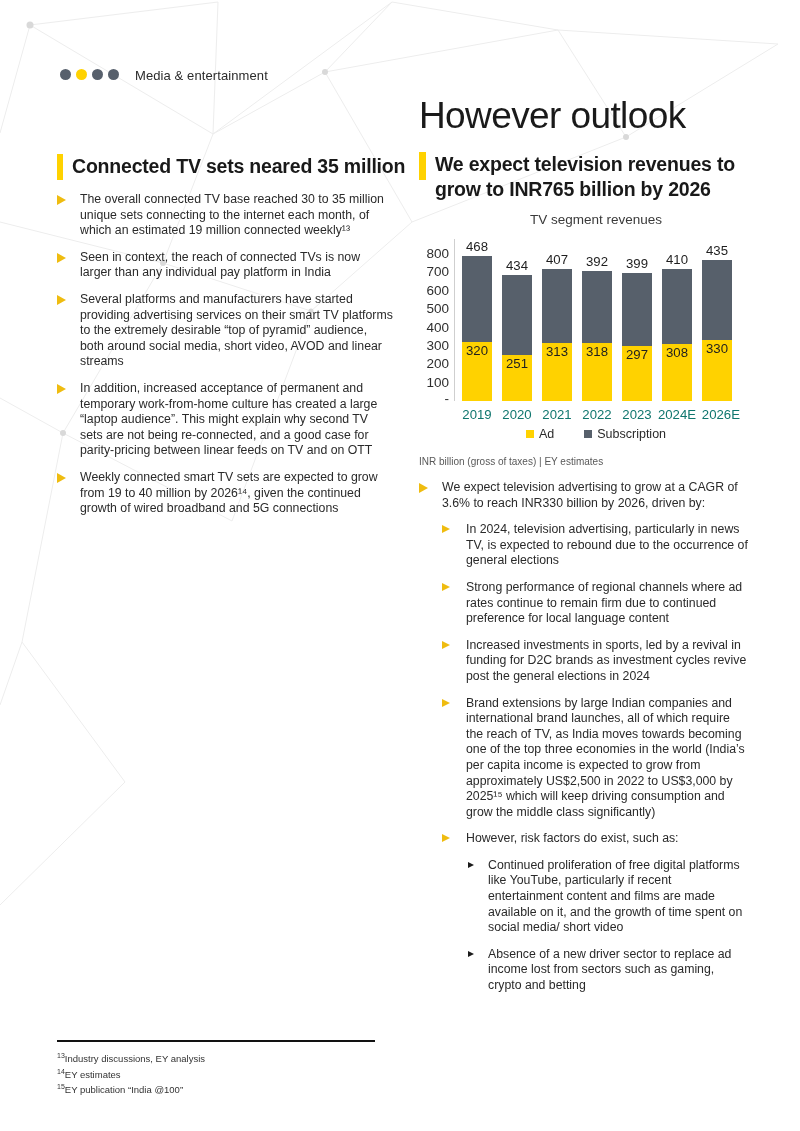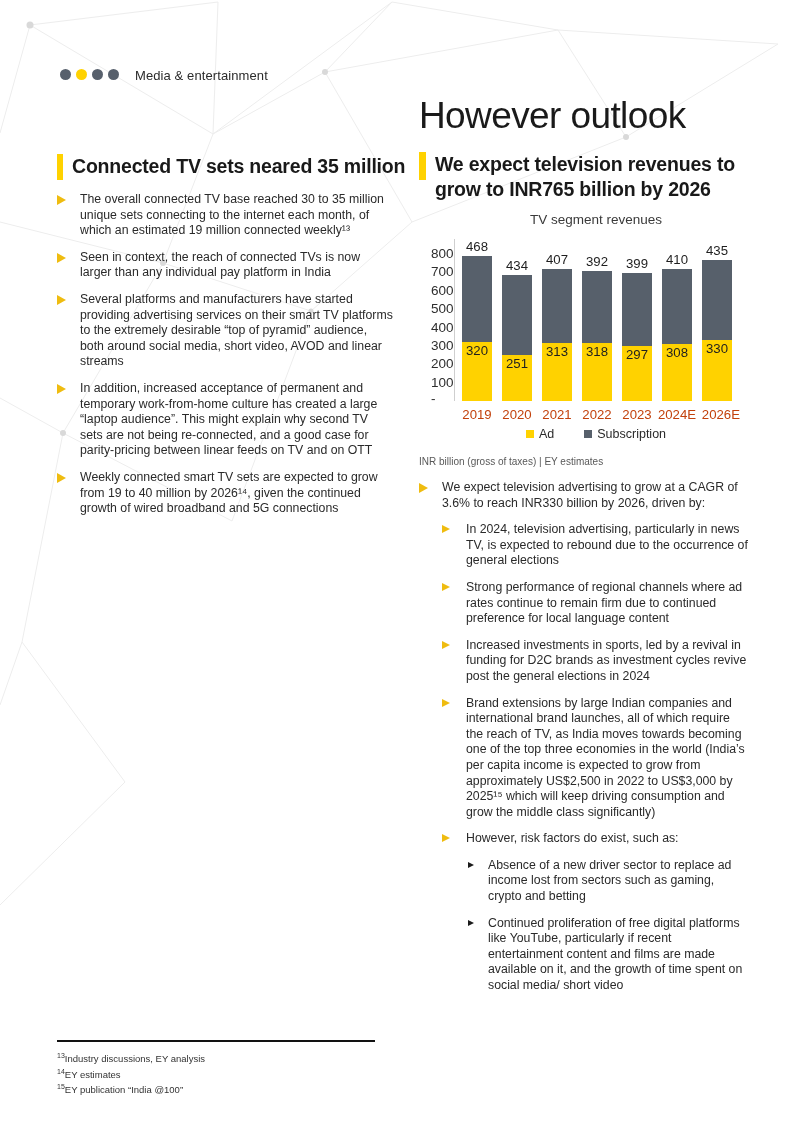--- a/index.html
+++ b/index.html
@@ -31,26 +31,26 @@
   ul.bullets li{display:flex;margin:0 0 11px 0;font-size:12.3px;line-height:15.6px;color:#2a2a2a;}
   .arr{flex:0 0 auto;width:0;height:0;border-top:5px solid transparent;border-bottom:5px solid transparent;margin-top:3px;}
   .arr-l1{border-left:9px solid #efbc10;margin-right:14px;}
   .lvl2 .arr-l2{border-left:8px solid #efbc10;border-top-width:4.5px;border-bottom-width:4.5px;margin-left:23px;margin-right:16px;}
   .lvl3 .arr-l3{border-left:6px solid #1c1c1c;border-top-width:3.5px;border-bottom-width:3.5px;margin-left:49px;margin-right:14px;margin-top:4.5px;}
   .btext{flex:1 1 auto;}
 
   
   .chart-title{margin:10px 0 4px 36px;width:282px;text-align:center;font-size:13.5px;color:#3a3a3a;}
   .plot{position:relative;height:192px;}
-  .ytick{position:absolute;left:0;width:30px;font-size:13.5px;color:#2e2e2e;margin-left:12px;}
+  .ytick{position:absolute;left:0;width:30px;text-align:right;font-size:13.5px;color:#2e2e2e;}
   .yaxis{position:absolute;background:#cfcfcf;width:1px;}
   .bar{position:absolute;display:flex;flex-direction:column;}
   .seg{width:100%;}
   .val{position:absolute;text-align:center;font-size:13.2px;color:#1f1f1f;}
-  .xlab{position:absolute;text-align:center;font-size:13.2px;color:#c2410c;}
+  .xlab{position:absolute;text-align:center;font-size:13.2px;color:#0f766e;}
   .legend{display:flex;justify-content:center;align-items:center;gap:30px;margin:4px 0 0 36px;width:282px;}
   .leg-item{display:flex;align-items:center;font-size:12.5px;color:#2a2a2a;}
   .leg-swatch{width:8px;height:8px;margin-right:5px;display:inline-block;}
   .chart-caption{margin-top:15px;font-size:10px;color:#595959;}
   .right-col ul.bullets{margin-top:13px;}
 
   
   .footnotes{position:absolute;left:57px;top:1040px;width:320px;}
   .foot-rule{width:318px;height:2px;background:#121212;}
   .foot-lines{margin-top:8px;font-size:9.5px;line-height:12.5px;color:#333;}
@@ -218,25 +218,25 @@
           <li class="lvl2">
             <span class="arr arr-l2"></span>
             <span class="btext">Brand extensions by large Indian companies and international brand launches, all of which require the reach of TV, as India moves towards becoming one of the top three economies in the world (India’s per capita income is expected to grow from approximately US$2,500 in 2022 to US$3,000 by 2025¹⁵ which will keep driving consumption and grow the middle class significantly)</span>
           </li>
           <li class="lvl2">
             <span class="arr arr-l2"></span>
             <span class="btext">However, risk factors do exist, such as:</span>
           </li>
           <li class="lvl3">
             <span class="arr arr-l3"></span>
-            <span class="btext">Absence of a new driver sector to replace ad income lost from sectors such as gaming, crypto and betting</span>
+            <span class="btext">Continued proliferation of free digital platforms like YouTube, particularly if recent entertainment content and films are made available on it, and the growth of time spent on social media/ short video</span>
           </li>
           <li class="lvl3">
             <span class="arr arr-l3"></span>
-            <span class="btext">Continued proliferation of free digital platforms like YouTube, particularly if recent entertainment content and films are made available on it, and the growth of time spent on social media/ short video</span>
+            <span class="btext">Absence of a new driver sector to replace ad income lost from sectors such as gaming, crypto and betting</span>
           </li>
         </ul>
     </div>
 
     <div class="footnotes">
       <div class="foot-rule"></div>
       <div class="foot-lines" id="foot-lines">
           <div><sup>13</sup><span>Industry discussions, EY analysis</span></div>
           <div><sup>14</sup><span>EY estimates</span></div>
           <div><sup>15</sup><span>EY publication “India @100”</span></div>

